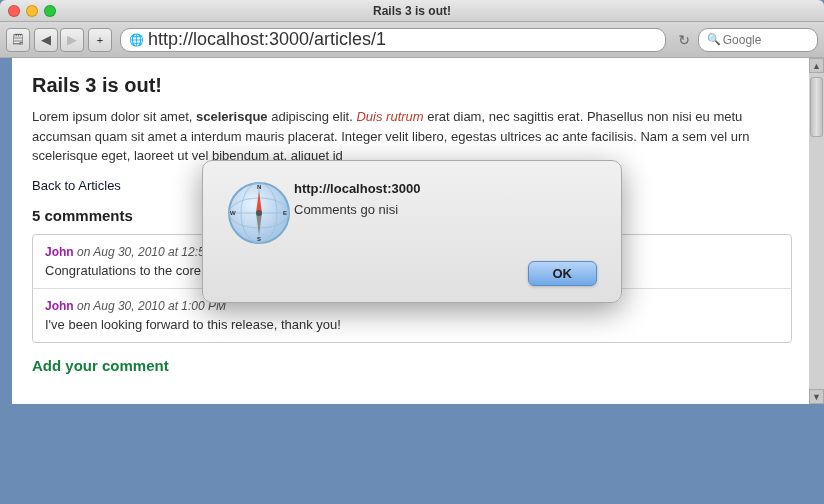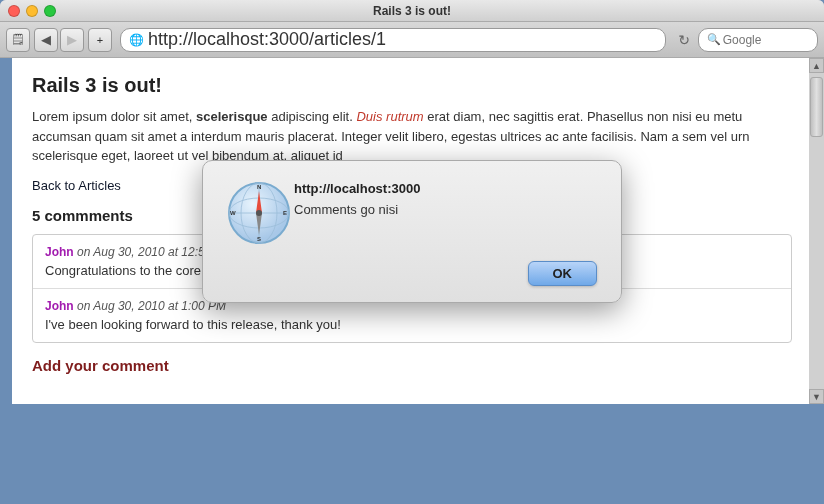--- a/index.html
+++ b/index.html
@@ -241,21 +241,21 @@
     }
 
     .comment-text {
       font-size: 13px;
       color: #333;
     }
 
     .add-comment-heading {
       font-size: 15px;
       font-weight: bold;
-      color: #7f1d1d;
+      color: #15803d;
     }
 
     
     .scrollbar {
       position: absolute;
       right: 0;
       top: 0;
       bottom: 0;
       width: 15px;
       background: #b0b0b0;

